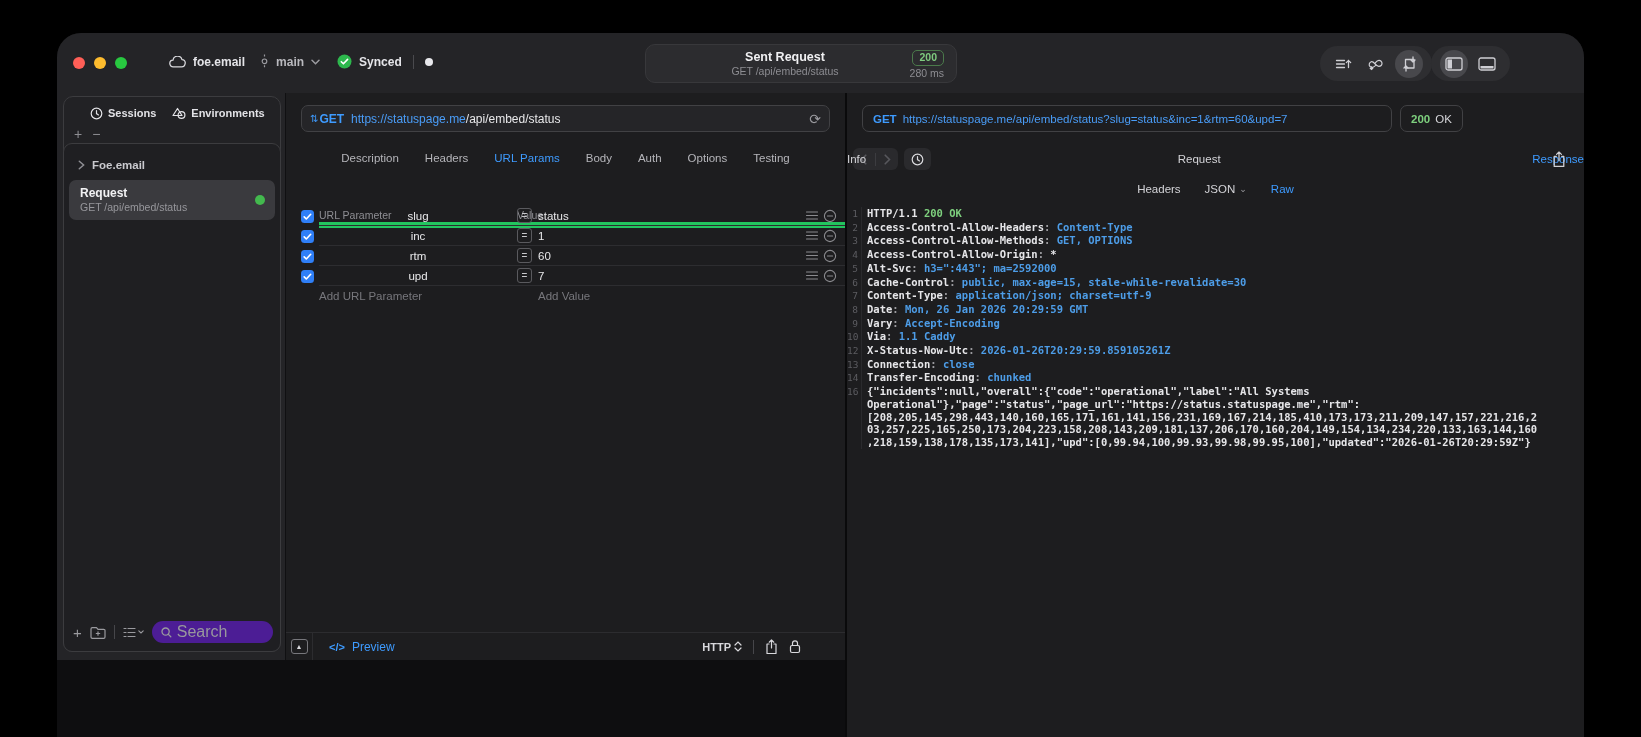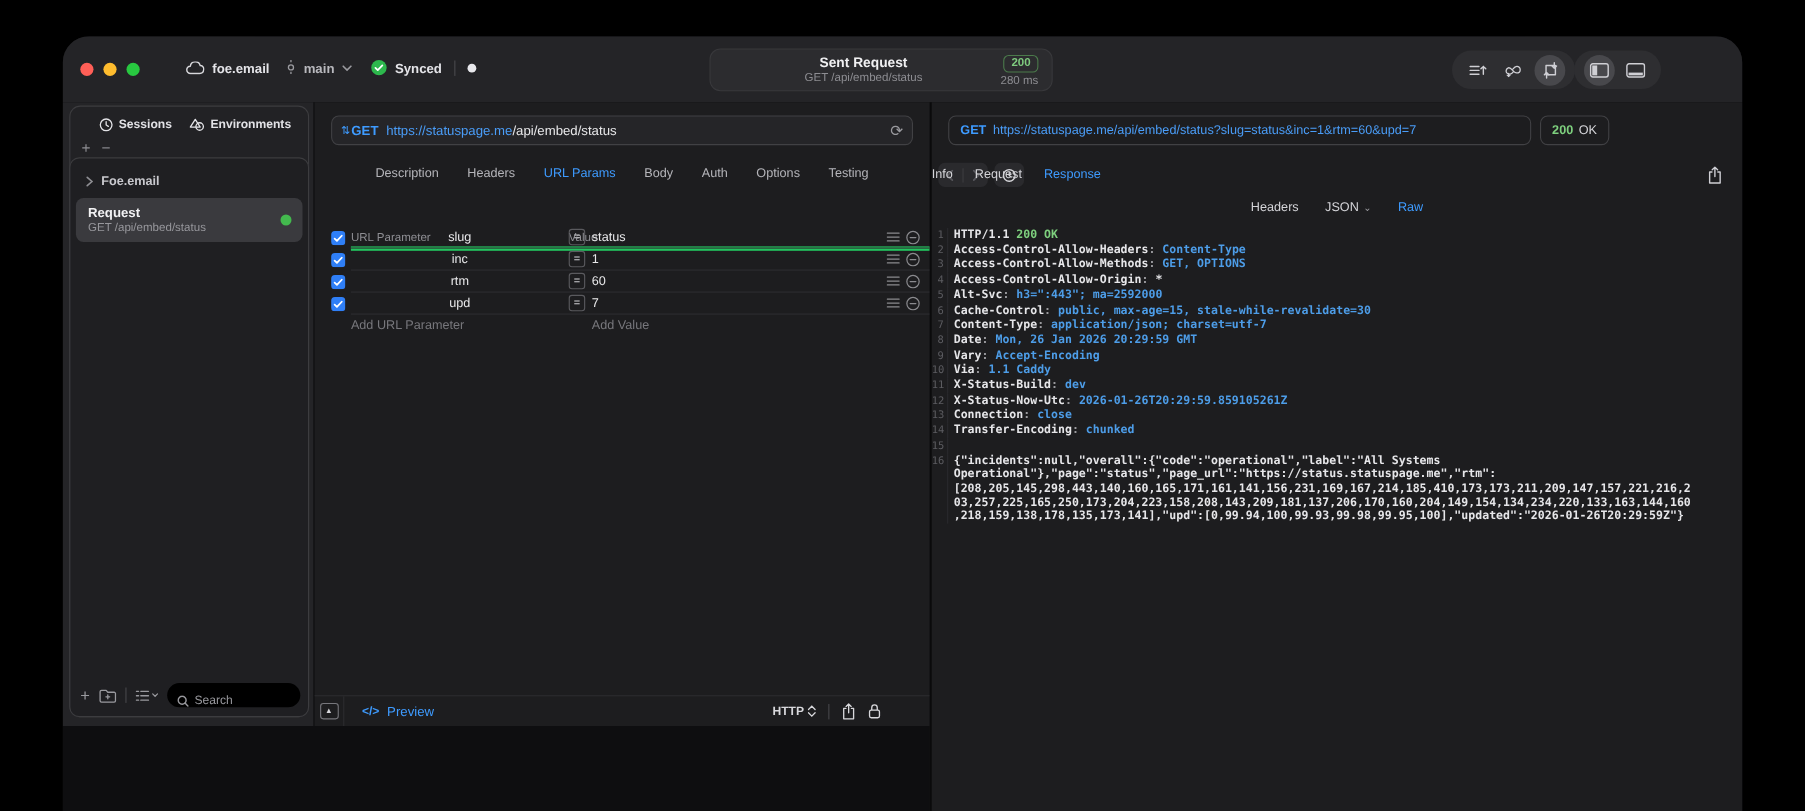--- a/index.html
+++ b/index.html
@@ -50,42 +50,42 @@
   .tree-row { height:26px; display:flex; align-items:center; gap:7px; padding-left:14px;
               color:#c9c9ce; font-size:11.5px; font-weight:bold; }
   .req-item { margin:2px 5px 0; background:#3a3a3e; border-radius:7px; padding:6px 10px 6px 11px;
               display:flex; align-items:center; }
   .req-text { flex:1; }
   .req-title { color:#f2f2f4; font-size:12px; font-weight:bold; line-height:15px; }
   .req-sub { color:#97979c; font-size:10.5px; line-height:13px; }
   .greendot { width:10px; height:10px; border-radius:50%; background:#43b94e; }
   .side-bottom { height:34px; display:flex; align-items:center; padding:0 7px 4px 9px; gap:8px;
                  margin-top:auto; color:#9a9a9f; }
-  .search-pill { flex:1; height:22px; background:#000000; border-radius:11px; display:flex;
-                 align-items:flex-end; gap:5px; padding-left:9px; color:#98989d; font-size:11px; }
+  .search-pill { flex:1; height:22px; background:#4c1d95; border-radius:11px; display:flex;
+                 align-items:center; gap:5px; padding-left:9px; color:#98989d; font-size:16px; }
 
   
   .midpanel { width:560px; height:567px; background:#1d1d1f; border-left:1px solid #101012;
               display:flex; flex-direction:column; position:relative; }
   .urlbar { margin:12px 15px 0; height:27px; background:#252528; border:1px solid #414144;
             border-radius:7px; display:flex; align-items:center; padding:0 8px; font-size:12px; }
   .method-blue { color:#3e9bff; font-weight:bold; }
   .updown { color:#3e9bff; font-size:10px; margin-right:1px; }
   .url-host { color:#4a9df8; margin-left:7px; }
   .url-path { color:#e8e8ea; }
   .refresh { margin-left:auto; color:#9a9a9f; font-size:14px; }
   .rtabs { display:flex; justify-content:center; gap:26px; margin-top:17px; height:18px;
            font-size:11.5px; color:#b5b5ba; }
   .rtab.active { color:#3e9bff; }
   .ptable { margin-top:19px; }
   .prow, .phead, .paddrow { display:flex; align-items:center; height:20px; }
   .pcheckcol { width:33px; display:flex; align-items:center; padding-left:15px; }
   .prest { flex:1; display:flex; align-items:center; height:100%;
            border-bottom:1px solid #2d2d30; padding-right:6px; }
-  .phead .prest { border-bottom:4px solid #22c55e;margin-top:44px; }
+  .phead .prest { border-bottom:6px solid #22c55e;margin-top:44px; }
   .paddrow .prest { border-bottom:none; }
   .pname { width:198px; color:#e8e8ea; font-size:11.5px;text-align:center; }
   .peq { width:15px; height:15px; border:1px solid #5a5a5e; border-radius:3px; color:#c8c8cc;
          font-size:10px; display:flex; align-items:center; justify-content:center; margin-right:6px; }
   .pval { flex:1; color:#e8e8ea; font-size:11.5px; }
   .picon { width:18px; display:flex; align-items:center; justify-content:center; color:#8a8a8e; }
   .hcol1 { width:198px; color:#8e8e93; font-size:10.5px; }
   .hcol2 { color:#8e8e93; font-size:10.5px; }
   .addtext1 { width:219px; color:#77777c; font-size:11.5px; }
   .addtext2 { color:#77777c; font-size:11.5px; }
@@ -110,21 +110,21 @@
   .resp-url .u { color:#4a9df8; margin-left:6px; }
   .resp-status { border:1px solid #414144; border-radius:7px; display:flex; align-items:center;
                  padding:0 10px; gap:5px; font-size:11.5px; font-weight:bold; }
   .resp-status .s200 { color:#7ed07e; }
   .resp-status .sok { color:#d6d6da; font-weight:normal; }
   .resp-nav { position:relative; height:24px; margin-top:15px; display:flex; align-items:center; }
   .navpill { margin-left:6px; height:22px; background:#2a2a2d; border-radius:6px; display:flex;
              align-items:center; padding:0 7px; gap:8px; color:#57575c; }
   .clockbtn { margin-left:6px; width:27px; height:22px; background:#2a2a2d; border-radius:6px;
               display:flex; align-items:center; justify-content:center; color:#d8d8dc; }
-  .resp-tabs { position:absolute; left:0; right:0; display:flex; justify-content:flex-start; gap:20px;
+  .resp-tabs { position:absolute; left:0; right:0; display:flex; justify-content:space-between; gap:20px;
                font-size:11.5px; color:#d4d4d8; }
   .resp-share { margin-left:auto; margin-right:18px; color:#cfcfd4; z-index:2; }
   .resp-subtabs { display:flex; justify-content:center; gap:24px; margin-top:9px; height:18px;
                   font-size:11.5px; color:#d4d4d8; align-items:center; }
   .subtab { display:flex; align-items:center; gap:4px; }
   .chev { color:#9a9a9f; font-size:9px; }
   .codearea { flex:1; margin-top:9px; overflow:hidden;
               font-family:"DejaVu Sans Mono", monospace; font-size:10.5px; line-height:12.7px; }
   .cline { display:flex; }
   .cnum { width:15px; flex:none; text-align:right; color:#5c5c61; font-size:9.5px;
@@ -569,55 +569,47 @@
           <div class="cline">
             <span class="cnum">5</span>
             <div class="ctext"><span class="ck">Alt-Svc</span><span class="cd">: </span><span class="cv">h3=":443"; ma=2592000</span></div>
           </div>
           <div class="cline">
             <span class="cnum">6</span>
             <div class="ctext"><span class="ck">Cache-Control</span><span class="cd">: </span><span class="cv">public, max-age=15, stale-while-revalidate=30</span></div>
           </div>
           <div class="cline">
             <span class="cnum">7</span>
-            <div class="ctext"><span class="ck">Content-Type</span><span class="cd">: </span><span class="cv">application/json; charset=utf-7</span></div>
+            <div class="ctext"><span class="ck">Content-Type</span><span class="cd">: </span><span class="cv">application/json; charset=utf-9</span></div>
           </div>
           <div class="cline">
             <span class="cnum">8</span>
             <div class="ctext"><span class="ck">Date</span><span class="cd">: </span><span class="cv">Mon, 26 Jan 2026 20:29:59 GMT</span></div>
           </div>
           <div class="cline">
             <span class="cnum">9</span>
             <div class="ctext"><span class="ck">Vary</span><span class="cd">: </span><span class="cv">Accept-Encoding</span></div>
           </div>
           <div class="cline">
             <span class="cnum">10</span>
             <div class="ctext"><span class="ck">Via</span><span class="cd">: </span><span class="cv">1.1 Caddy</span></div>
           </div>
           <div class="cline">
-            <span class="cnum">11</span>
-            <div class="ctext"><span class="ck">X-Status-Build</span><span class="cd">: </span><span class="cv">dev</span></div>
-          </div>
-          <div class="cline">
             <span class="cnum">12</span>
             <div class="ctext"><span class="ck">X-Status-Now-Utc</span><span class="cd">: </span><span class="cv">2026-01-26T20:29:59.859105261Z</span></div>
           </div>
           <div class="cline">
             <span class="cnum">13</span>
             <div class="ctext"><span class="ck">Connection</span><span class="cd">: </span><span class="cv">close</span></div>
           </div>
           <div class="cline">
             <span class="cnum">14</span>
             <div class="ctext"><span class="ck">Transfer-Encoding</span><span class="cd">: </span><span class="cv">chunked</span></div>
           </div>
           <div class="cline">
-            <span class="cnum">15</span>
-            <div class="ctext">&nbsp;</div>
-          </div>
-          <div class="cline">
             <span class="cnum">16</span>
             <div class="ctext wrapbody"><span class="ck">{"incidents":null,"overall":{"code":"operational","label":"All Systems Operational"},"page":"status","page_url":"https://status.statuspage.me","rtm":[208,205,145,298,443,140,160,165,171,161,141,156,231,169,167,214,185,410,173,173,211,209,147,157,221,216,203,257,225,165,250,173,204,223,158,208,143,209,181,137,206,170,160,204,149,154,134,234,220,133,163,144,160,218,159,138,178,135,173,141],"upd":[0,99.94,100,99.93,99.98,99.95,100],"updated":"2026-01-26T20:29:59Z"}</span></div>
           </div>
         </div>
     </div>
 
   </div>
 </div>
 
 </body></html>

